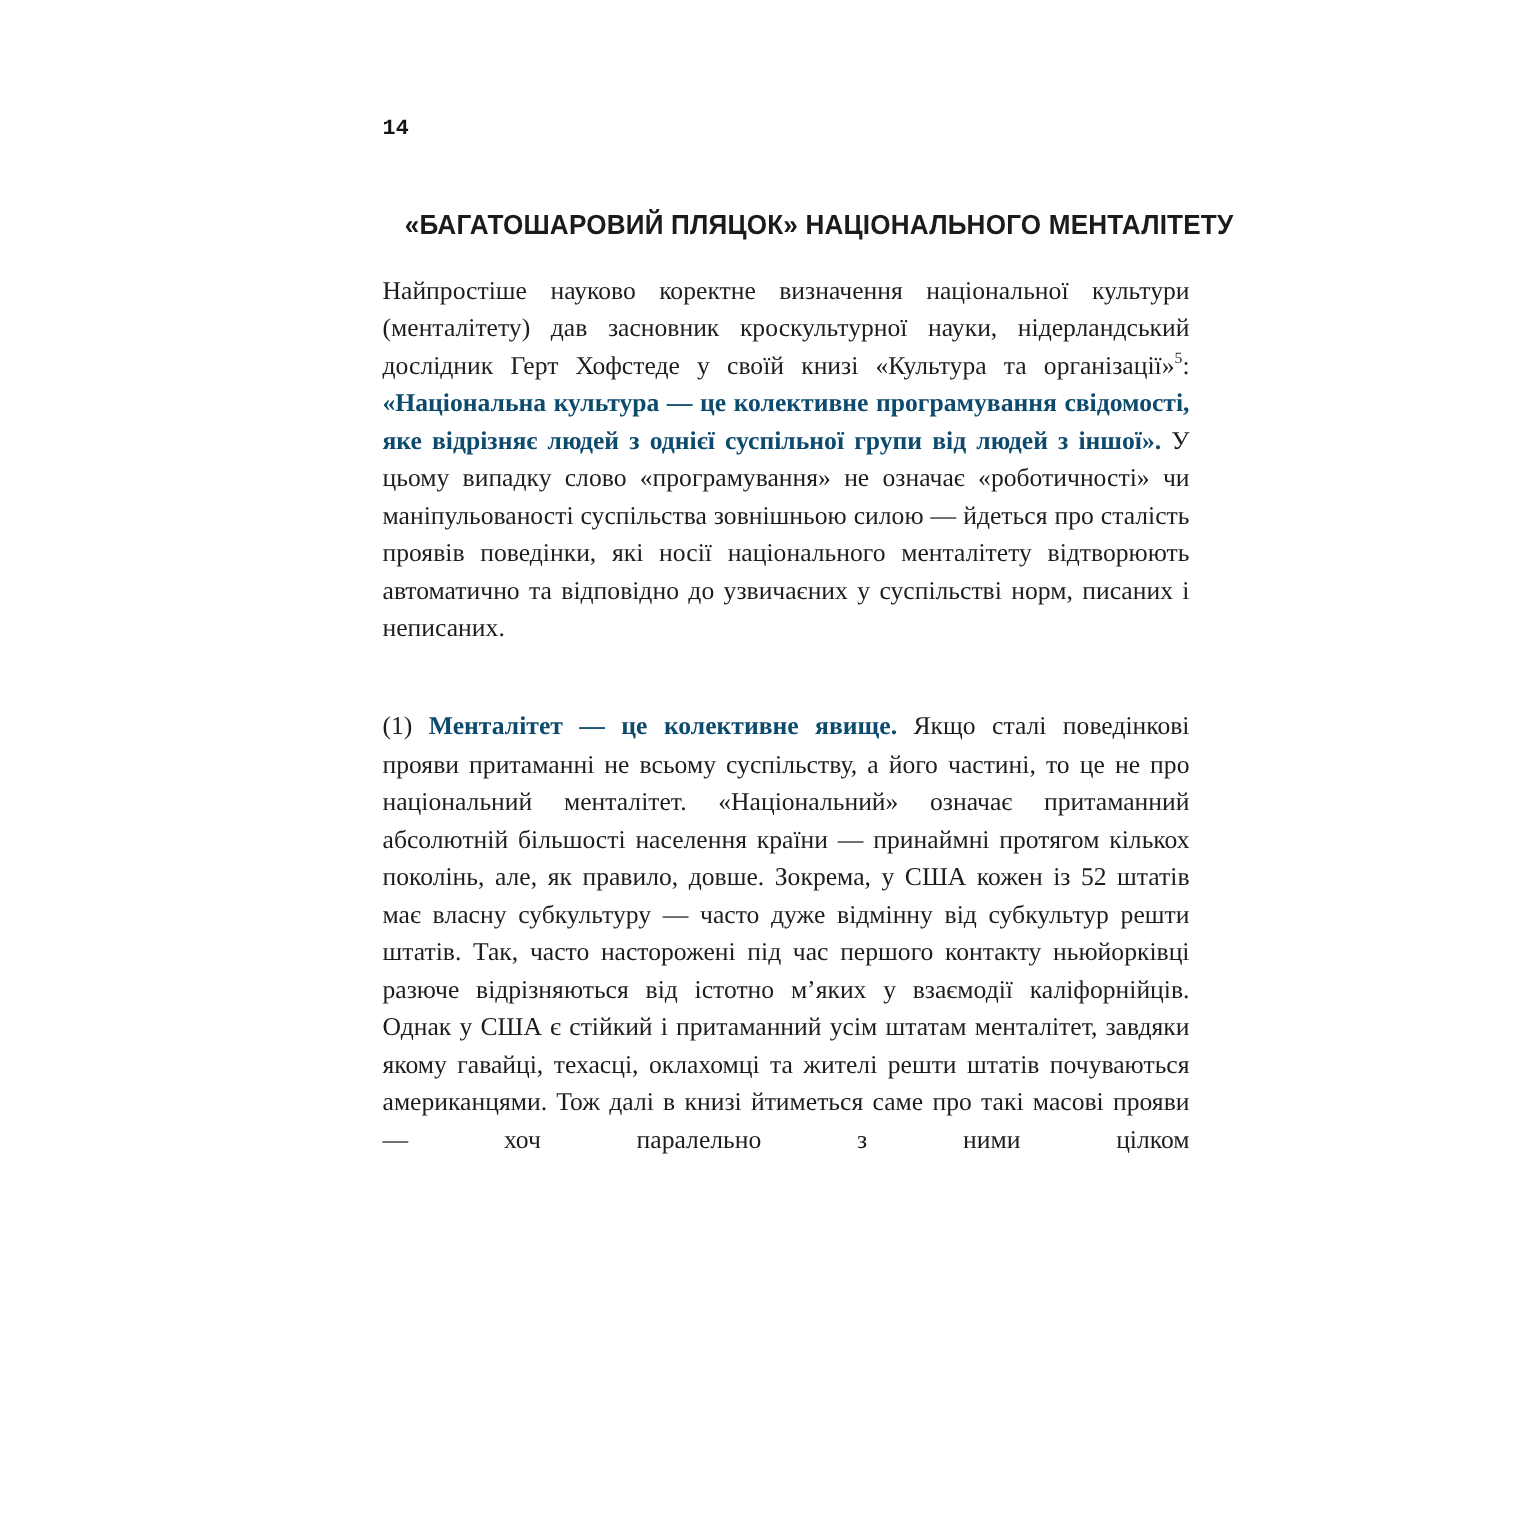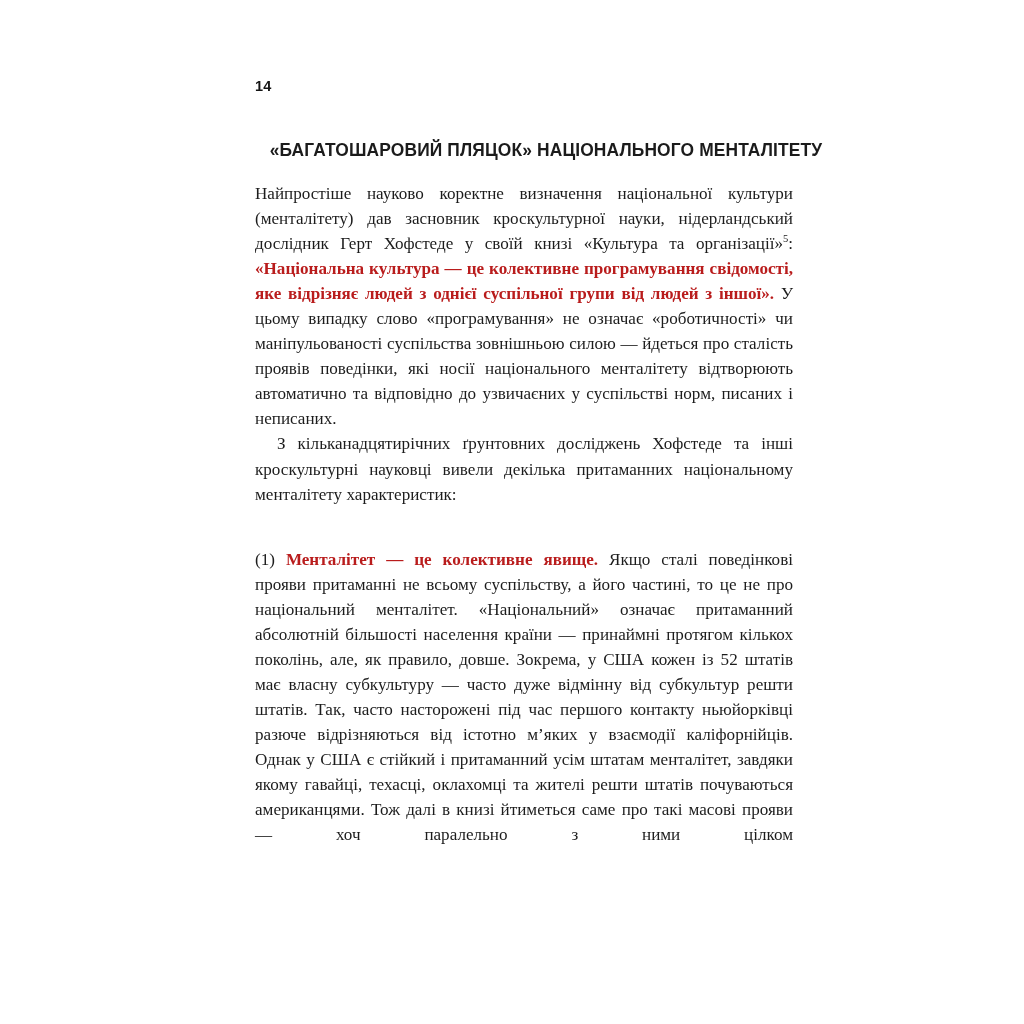--- a/index.html
+++ b/index.html
@@ -23,21 +23,21 @@
     top: 0;
     width: 1024px;
     height: 1024px;
     background: #ffffff;
   }
 
   .folio {
     position: absolute;
     left: 255px;
     top: 79px;
-    font-family: Liberation Sans, sans-serif;
+    font-family: Liberation Mono, monospace;
     font-weight: bold;
     font-size: 14.5px;
     letter-spacing: 0.2px;
     color: #141414;
     line-height: 1;
   }
 
   .chapter-title {
     position: absolute;
     left: 255px;
@@ -83,21 +83,21 @@
 
   
   p.para.force-justify::after {
     content: "";
     display: inline-block;
     width: 100%;
   }
 
   b, strong {
     font-weight: bold;
-    color: #b91c1c;
+    color: #0c4a6e;
   }
 
   sup.fnote {
     font-size: 10.5px;
     vertical-align: super;
     line-height: 0;
     font-weight: normal;
   }
 </style>
 </head>
@@ -106,19 +106,18 @@
 <div class="page">
 
   <div class="folio">14</div>
 
   <h1 class="chapter-title">«БАГАТОШАРОВИЙ ПЛЯЦОК» НАЦІОНАЛЬНОГО МЕНТАЛІТЕТУ</h1>
 
   <div class="body-block">
 
     <p class="para"><span>Найпростіше науково коректне визначення національної культури (менталітету) дав засновник кроскультурної науки, нідерландський дослідник Герт Хофстеде у своїй книзі «Культура та організації»</span><sup class="fnote">5</sup><span>: </span><b>«Національна культура — це колективне програмування свідомості, яке відрізняє людей з однієї суспільної групи від людей з іншої».</b><span> У цьому випадку слово «програмування» не означає «роботичності» чи маніпульованості суспільства зовнішньою силою — йдеться про сталість проявів поведінки, які носії національного менталітету відтворюють автоматично та відповідно до узвичаєних у суспільстві норм, писаних і неписаних.</span></p>
 
-    <p class="para indent"><span>З кільканадцятирічних ґрунтовних досліджень Хофстеде та інші кроскультурні науковці вивели декілька притаманних національному менталітету характеристик:</span></p>
 
     <p class="para gap-before force-justify"><span>(1) </span><b>Менталітет — це колективне явище.</b><span> Якщо сталі поведінкові прояви притаманні не всьому суспільству, а його частині, то це не про національний менталітет. «Національний» означає притаманний абсолютній більшості населення країни — принаймні протягом кількох поколінь, але, як правило, довше. Зокрема, у США кожен із 52 штатів має власну субкультуру — часто дуже відмінну від субкультур решти штатів. Так, часто насторожені під час першого контакту ньюйорківці разюче відрізняються від істотно м’яких у взаємодії каліфорнійців. Однак у США є стійкий і притаманний усім штатам менталітет, завдяки якому гавайці, техасці, оклахомці та жителі решти штатів почуваються американцями. Тож далі в книзі йтиметься саме про такі масові прояви — хоч паралельно з ними цілком</span></p>
 
   </div>
 
 </div>
 
 </body></html>

